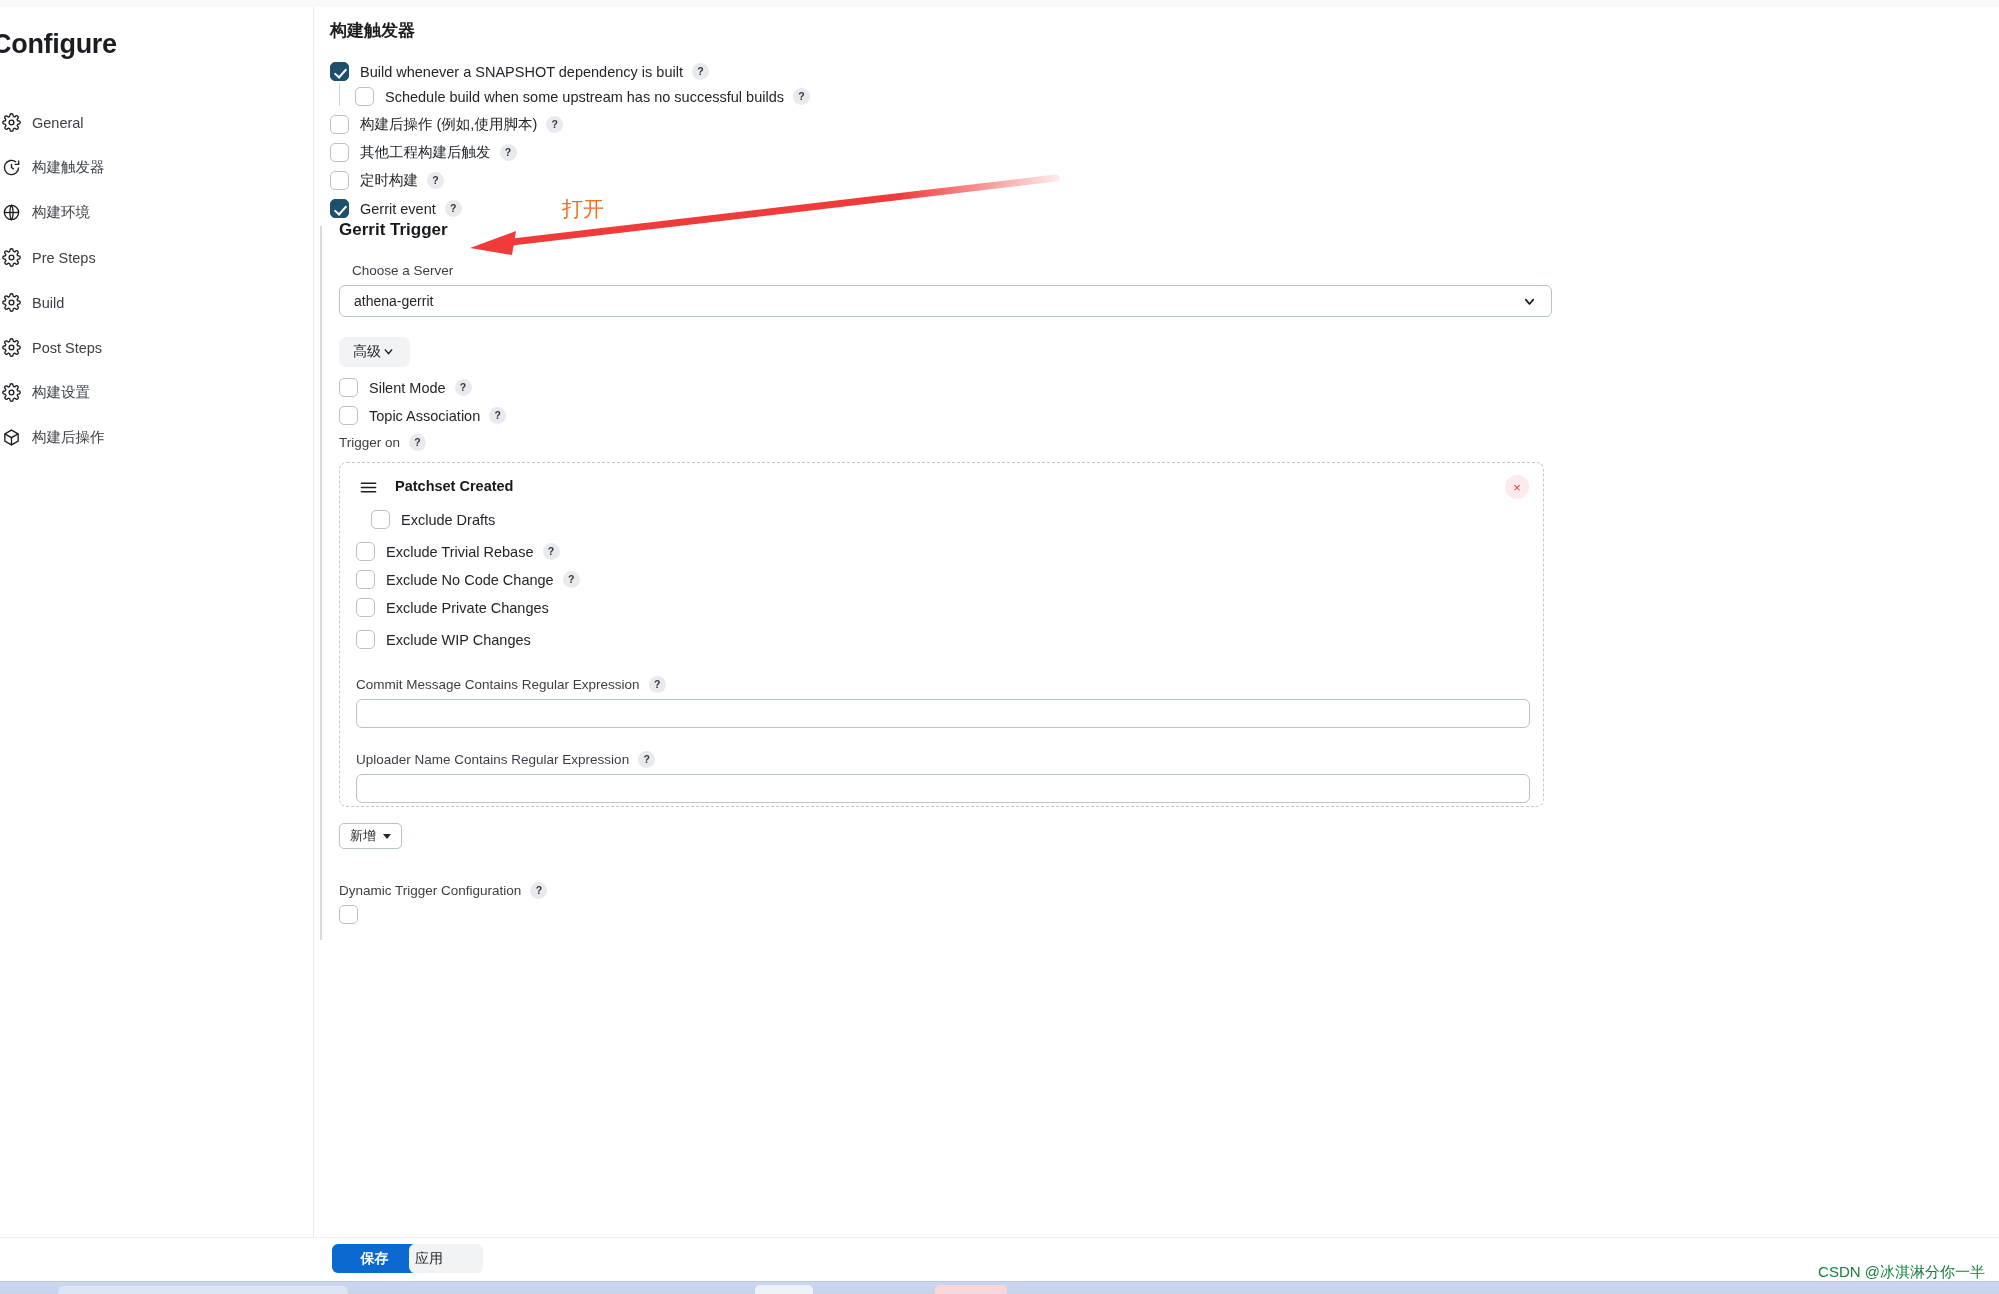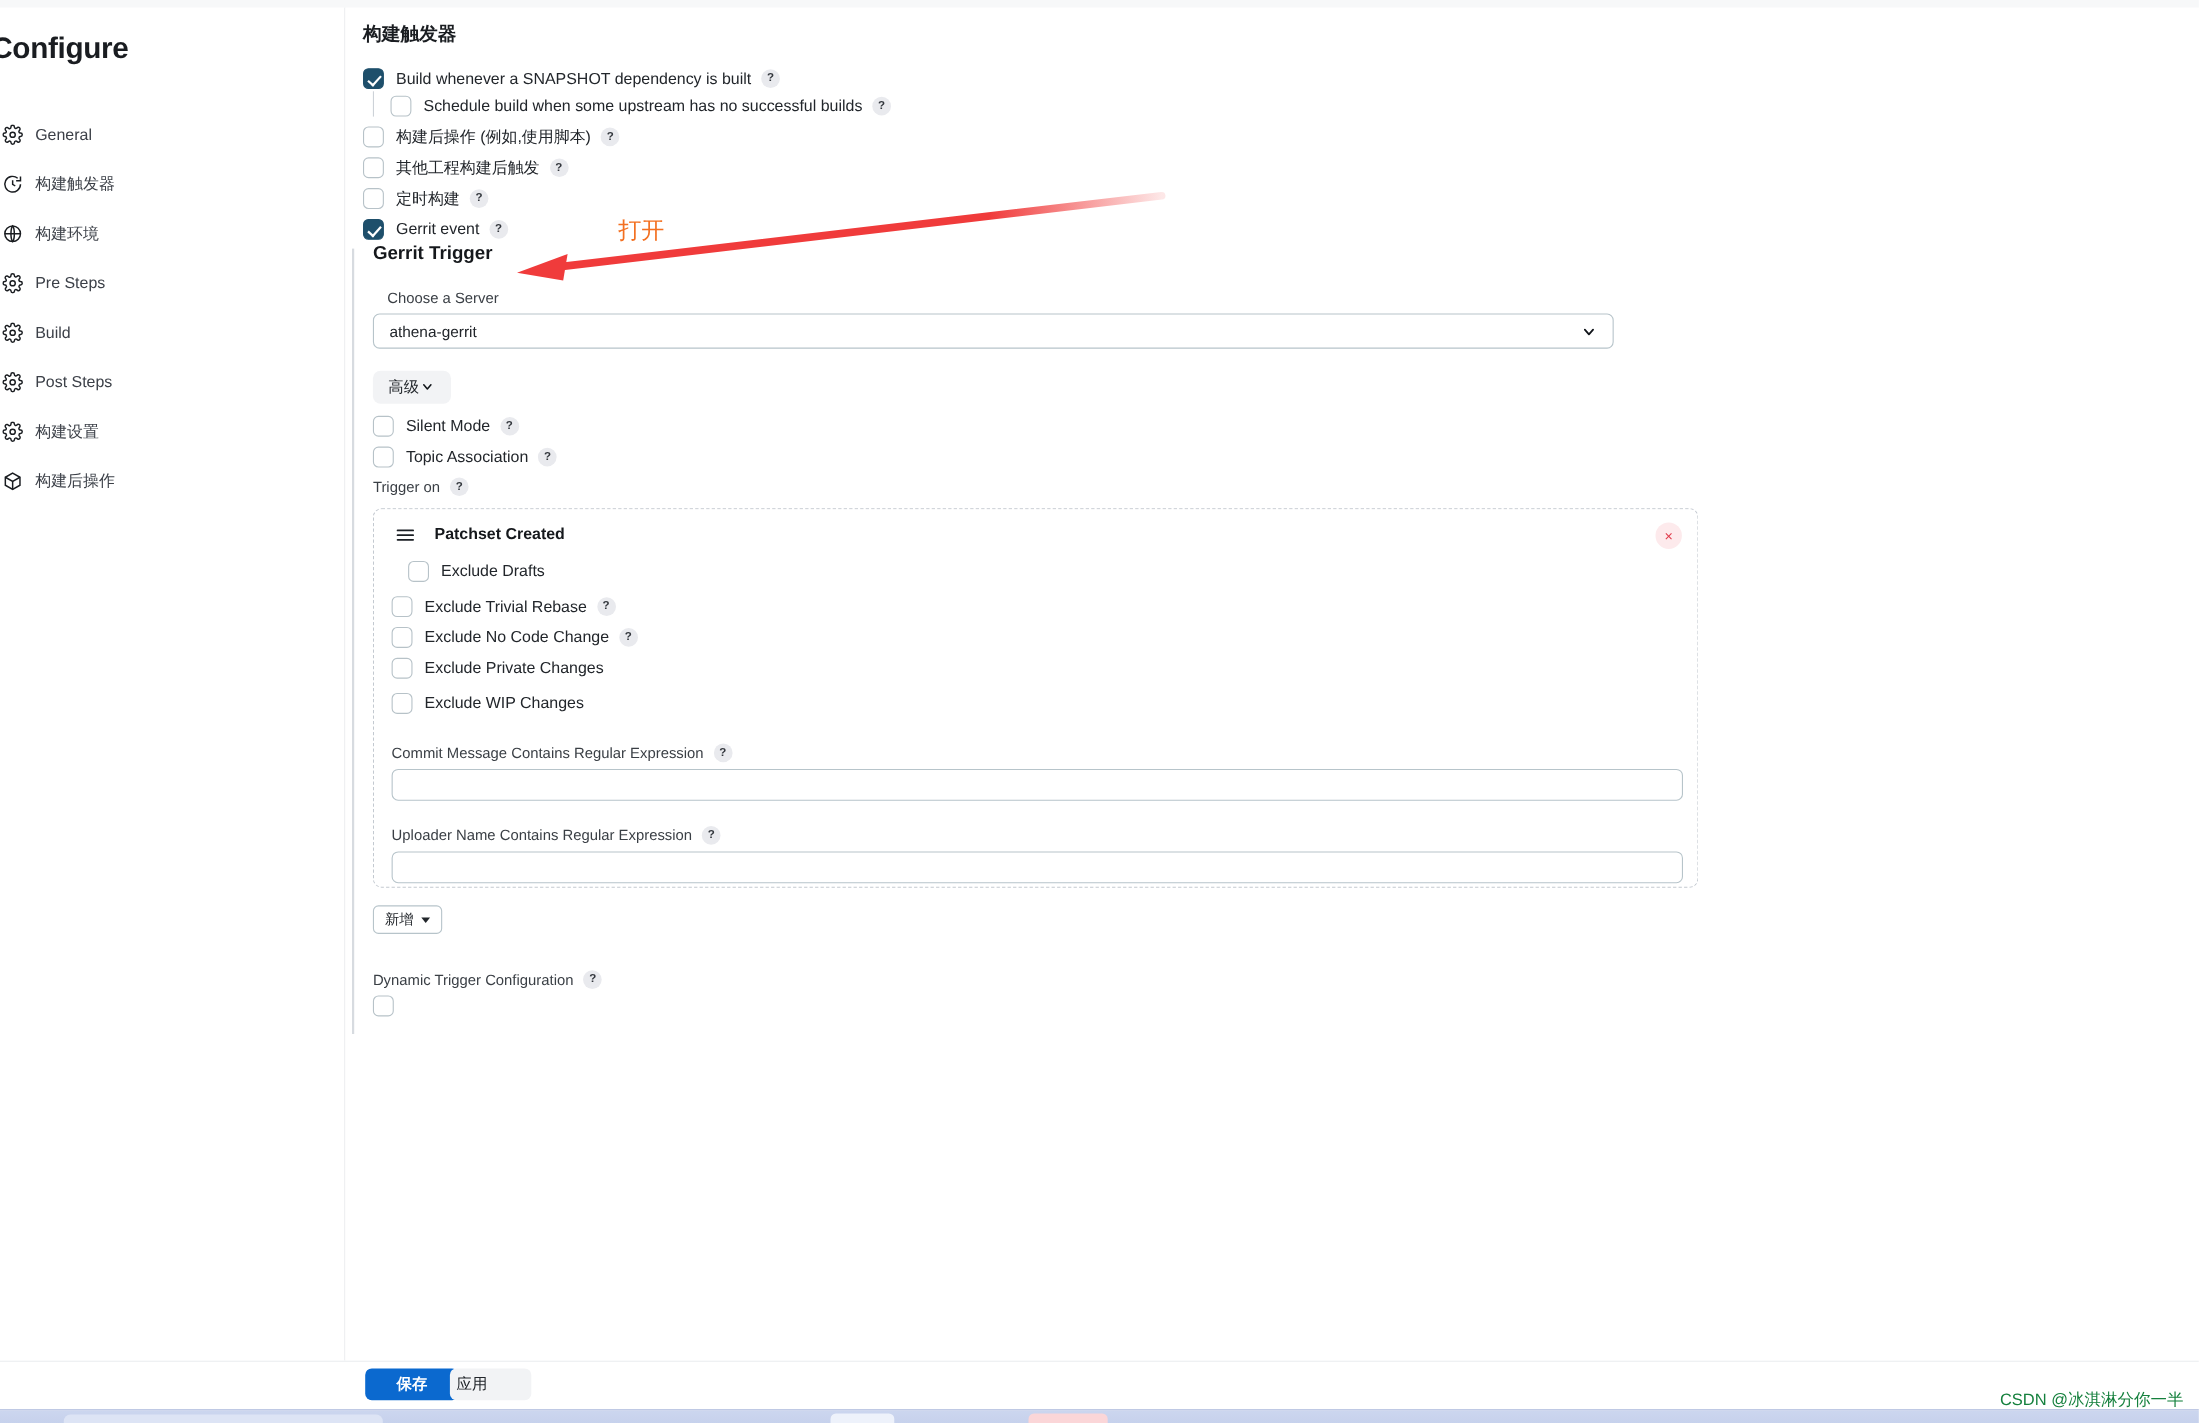--- a/index.html
+++ b/index.html
@@ -397,21 +397,21 @@
       <span class="cb checked"></span>
       <span class="cb-label">Gerrit event</span>
       <span class="help">?</span>
     </div>
 
     <div class="gerrit-rail"></div>
     <div class="gerrit-title">Gerrit Trigger</div>
 
     <div class="field-label" style="left:25px; top:256px;margin-left:13px;">Choose a Server</div>
 
-    <div class="select-box" style="left:25px; top:278px; width:1128px; height:32px;">
+    <div class="select-box" style="left:25px; top:278px; width:1213px; height:32px;">
       <span class="select-val">athena-gerrit</span>
       <span class="chev">
         <svg width="15" height="15" viewBox="0 0 24 24" fill="none" stroke="currentColor" stroke-width="2.6" stroke-linecap="round" stroke-linejoin="round">
             <polyline points="6 9 12 16 18 9"></polyline>
           </svg>
       </span>
     </div>
 
     <button class="pill-btn" style="left:25px; top:330px;">
       <span>高级</span>

